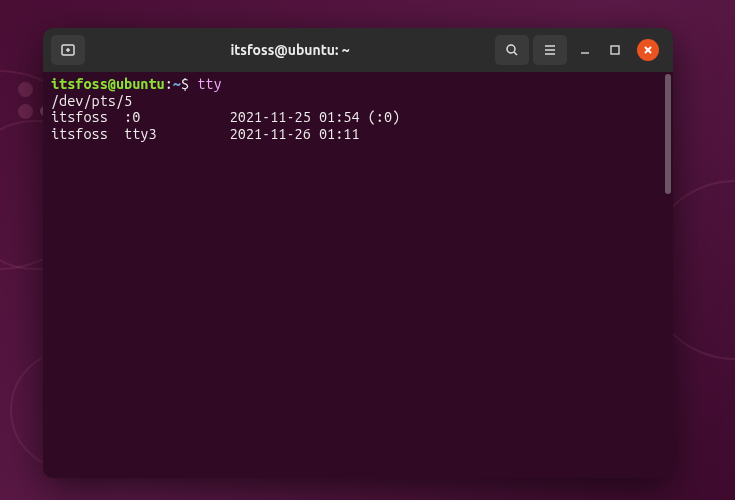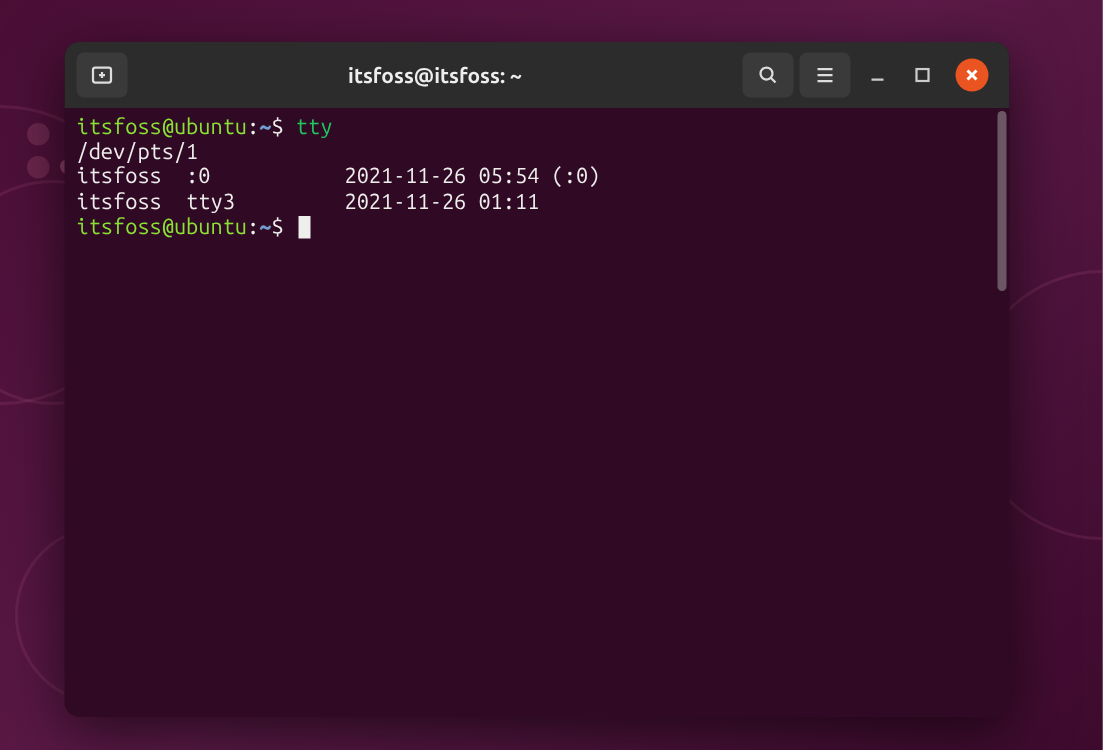--- a/index.html
+++ b/index.html
@@ -141,25 +141,25 @@
       line-height: 1.15;
       color: #eeeeec;
       position: relative;
       font-family: 'Ubuntu Mono', 'DejaVu Sans Mono', 'Consolas', monospace;
     }
     
     .term-line {
       white-space: pre;
     }
     
-    .prompt-user { color: #8ae234; font-weight: normal; }
+    .prompt-user { color: #8ae234; font-weight: bold; }
     .prompt-colon { color: #eeeeec; }
     .prompt-path { color: #729fcf; font-weight: bold; }
     .prompt-dollar { color: #eeeeec; }
-    .cmd { color: #22c55e; }
+    .cmd { color: #f0abfc; }
     .output { color: #eeeeec; }
     
     .cursor {
       display: inline-block;
       width: 8px;
       height: 15px;
       background: #eeeeec;
       vertical-align: text-bottom;
       margin-left: 2px;
     }
@@ -191,21 +191,21 @@
 
   <div class="title-bar">
     <div class="tb-button">
       <svg viewBox="0 0 16 16">
         <rect x="2" y="3" width="12" height="10" rx="1.5"></rect>
         <line x1="8" y1="6" x2="8" y2="10"></line>
         <line x1="6" y1="8" x2="10" y2="8"></line>
       </svg>
     </div>
 
-    <div class="title-text">itsfoss@itsfoss: ~</div>
+    <div class="title-text">itsfoss@ubuntu: ~</div>
 
     <div class="tb-button">
       <svg viewBox="0 0 16 16">
         <circle cx="7" cy="7" r="4"></circle>
         <line x1="10" y1="10" x2="13" y2="13"></line>
       </svg>
     </div>
 
     <div class="tb-button">
       <svg viewBox="0 0 16 16">
@@ -231,21 +231,20 @@
           <line x1="2" y1="2" x2="8" y2="8"></line>
           <line x1="8" y1="2" x2="2" y2="8"></line>
         </svg>
       </div>
     </div>
   </div>
 
   <div class="terminal-body">
     <div id="terminal-content">
         <div class="term-line"><span class="prompt-user">itsfoss@ubuntu</span><span class="prompt-colon">:</span><span class="prompt-path">~</span><span class="prompt-dollar">$ </span><span class="cmd">tty</span></div>
-        <div class="term-line"><span class="output">/dev/pts/1</span></div>
-        <div class="term-line"><span class="output">itsfoss  :0           2021-11-26 05:54 (:0)</span></div>
+        <div class="term-line"><span class="output">/dev/pts/5</span></div>
+        <div class="term-line"><span class="output">itsfoss  :0           2021-11-25 01:54 (:0)</span></div>
         <div class="term-line"><span class="output">itsfoss  tty3         2021-11-26 01:11</span></div>
-        <div class="term-line"><span class="prompt-user">itsfoss@ubuntu</span><span class="prompt-colon">:</span><span class="prompt-path">~</span><span class="prompt-dollar">$ </span><span class="cmd"></span><span class="cursor"></span></div>
       </div>
     <div class="scrollbar"></div>
   </div>
 
 </div>
 
 </body></html>

